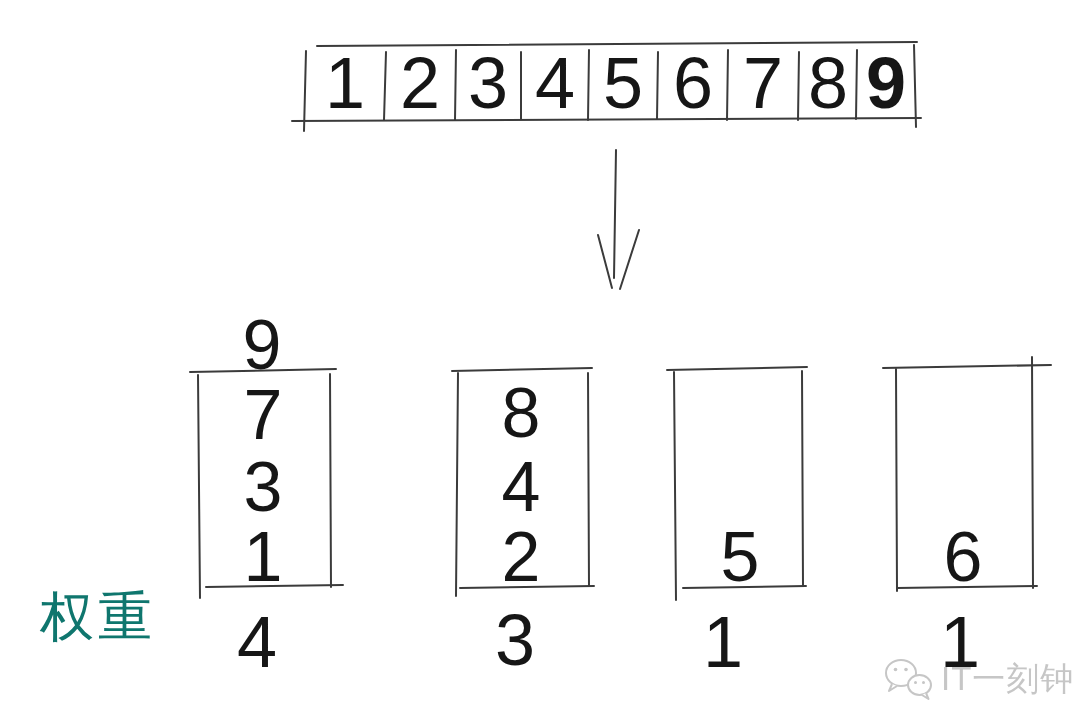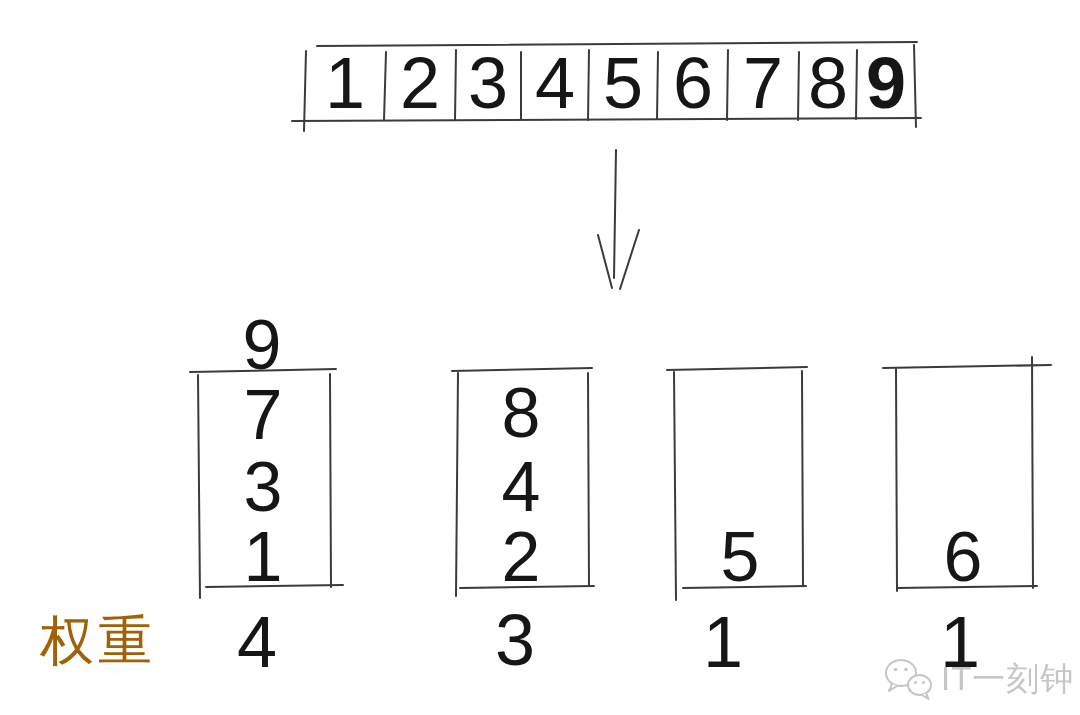--- a/index.html
+++ b/index.html
@@ -36,22 +36,22 @@
     line-height: 74px;
   }
   .bold { font-weight: bold; }
   .weight-num {
     font-size: 72px;
     line-height: 72px;
   }
   .cjk-label {
     position: absolute;
     left: 40px;
-    top: 610px;
-    color: #a16207;
+    top: 586px;
+    color: #0f766e;
     font-size: 54px;
     line-height: 60px;
     letter-spacing: 4px;
   }
   .watermark {
     position: absolute;
     left: 882px;
     top: 643px;
     display: flex;
     align-items: center;

